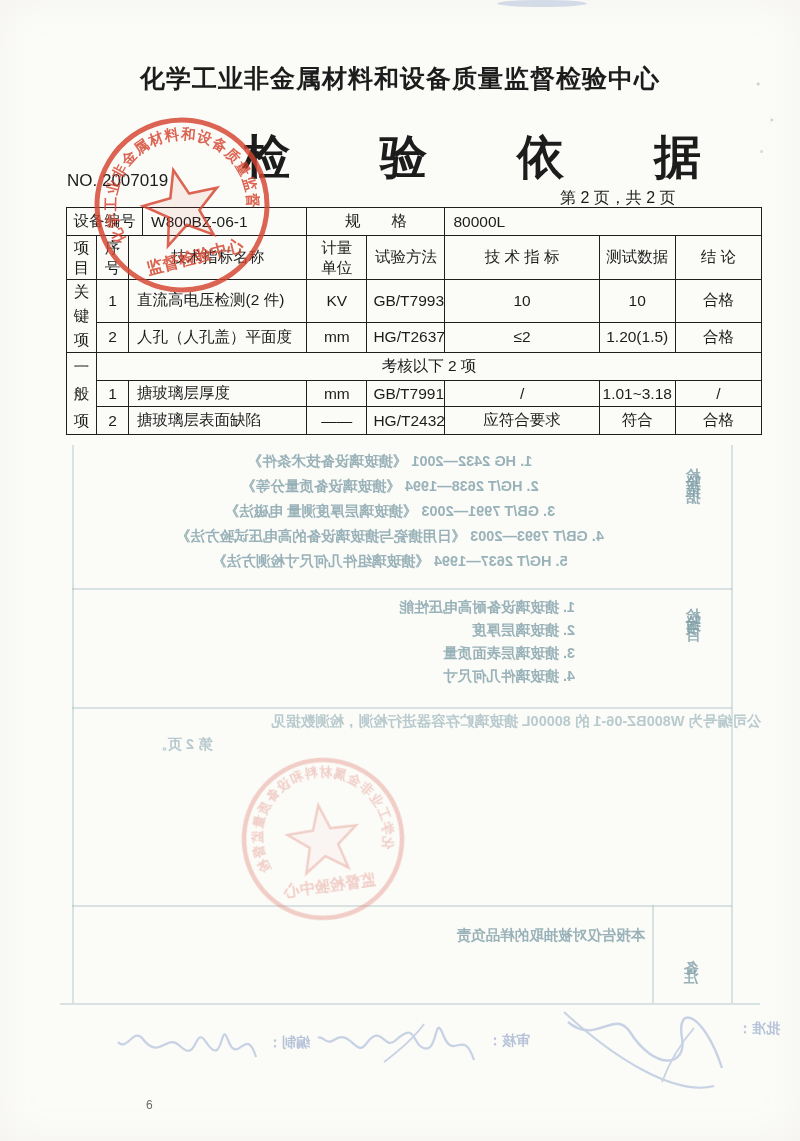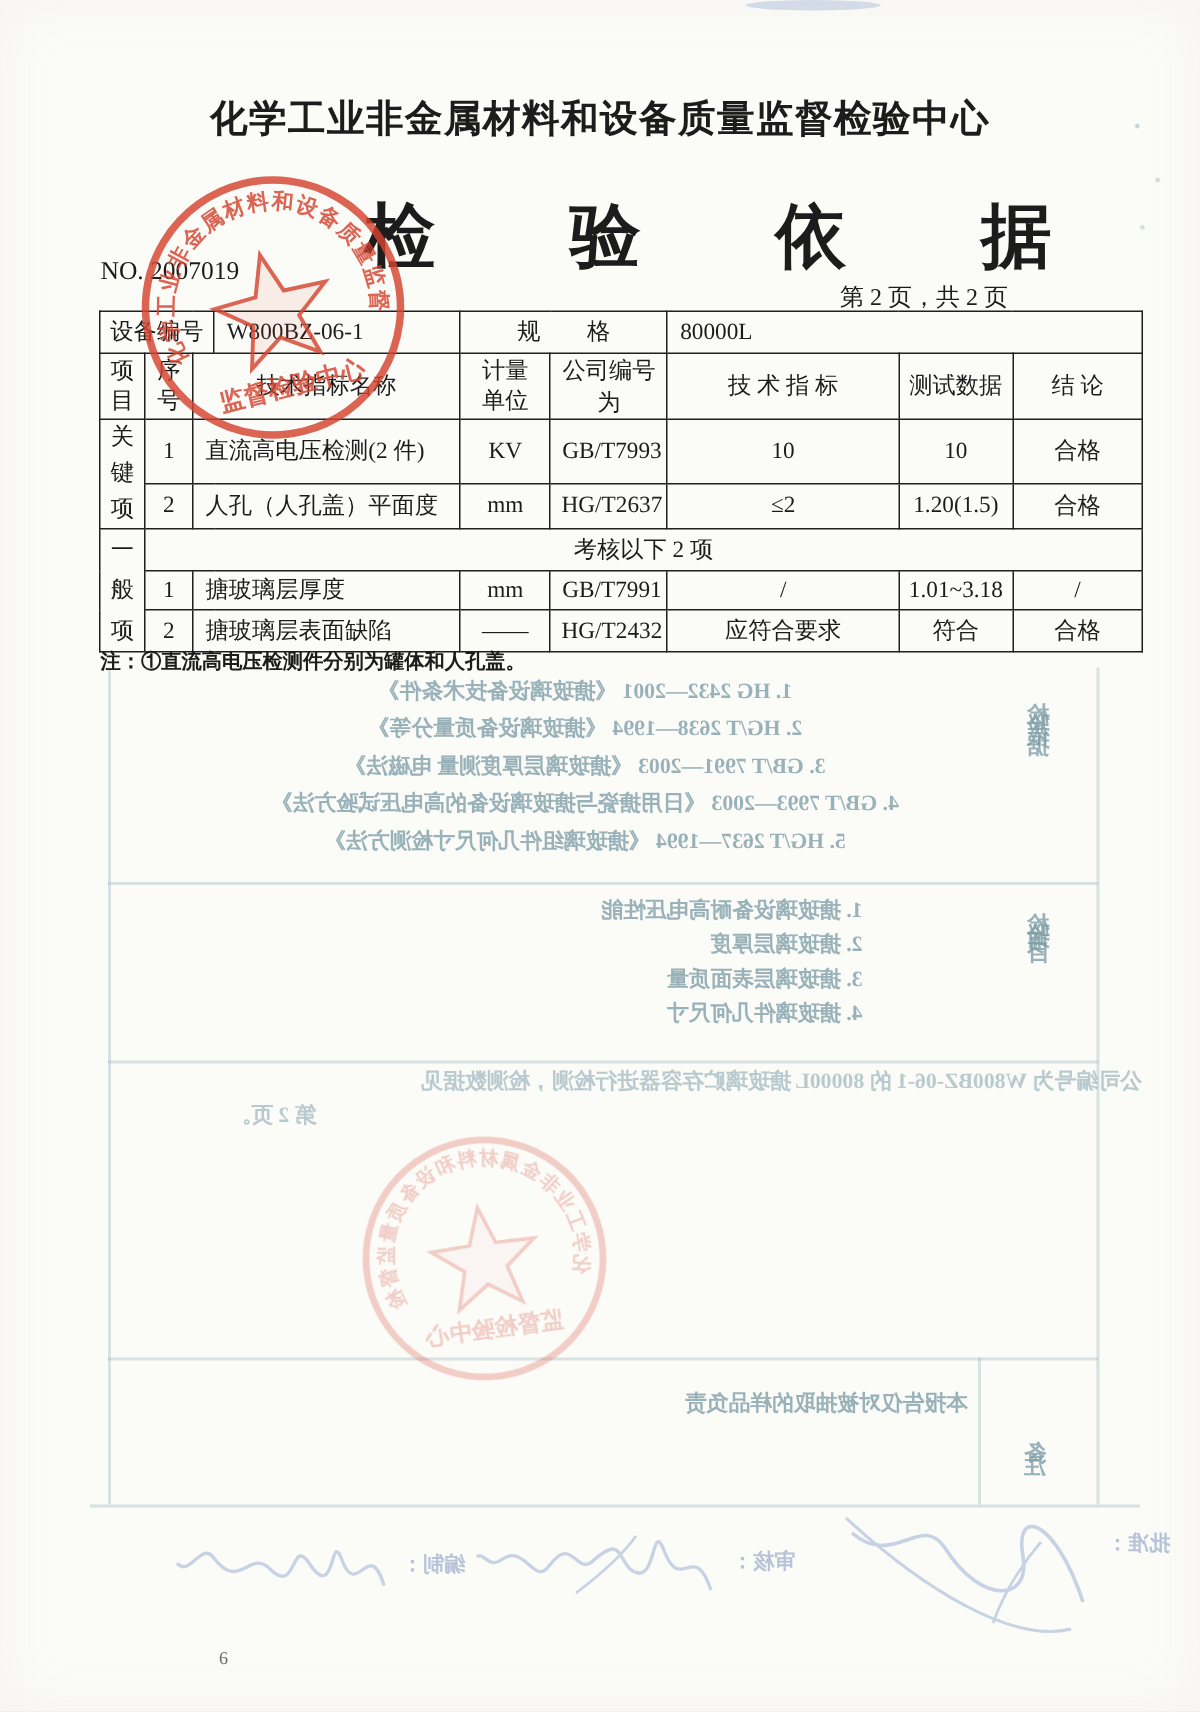--- a/index.html
+++ b/index.html
@@ -1,20 +1,20 @@
 <!DOCTYPE html>
 <html><head>
 <meta charset="utf-8">
 <style>
   html,body{margin:0;padding:0;}
   body{background:#e8e8e6;}
   .sheet{
     position:relative;width:800px;height:1141px;margin:0 auto;
     background:#fbfbf8;overflow:hidden;
-    font-family:Liberation Serif, serif;
+    font-family:Liberation Sans, sans-serif;
     color:#1c1c1c;
     box-shadow:inset 0 0 40px rgba(160,150,140,0.08);
   }
   .abs{position:absolute;}
   
   .org-title{left:0;top:62px;width:100%;text-align:center;
     font-size:25px;font-weight:bold;letter-spacing:1px;z-index:3;}
   .doc-title{left:243px;top:126px;font-size:47px;font-weight:bold;
     letter-spacing:90px;white-space:nowrap;z-index:3;}
   .report-no{left:67px;top:171px;font-size:17px;z-index:3;}
@@ -106,21 +106,21 @@
         <td colspan="3">设备编号</td>
         <td class="lft">W800BZ-06-1</td>
         <td colspan="2">规　　格</td>
         <td colspan="3" class="lft">80000L</td>
       </tr>
       <tr style="height:44px">
         <td class="hdr2">项目</td>
         <td class="hdr2">序号</td>
         <td colspan="2">技术指标名称</td>
         <td><span class="w2">计量单位</span></td>
-        <td>公司编号为</td>
+        <td>试验方法</td>
         <td>技 术 指 标</td>
         <td>测试数据</td>
         <td>结 论</td>
       </tr>
       <tr style="height:41px">
         <td rowspan="2" class="vgroup">关键项</td>
         <td>1</td>
         <td colspan="2" class="lft">直流高电压检测(2 件)</td>
         <td>KV</td>
         <td class="mth">GB/T7993</td>
@@ -156,21 +156,20 @@
         <td>——</td>
         <td class="mth">HG/T2432</td>
         <td>应符合要求</td>
         <td>符合</td>
         <td>合格</td>
       </tr>
     </tbody>
       </table>
   </div>
 
-  <div class="abs note-line">注：①直流高电压检测件分别为罐体和人孔盖。</div>
 
   <div class="abs bleed std-block mirror">
     <div>1. HG 2432—2001 《搪玻璃设备技术条件》</div>
     <div>2. HG/T 2638—1994 《搪玻璃设备质量分等》</div>
     <div>3. GB/T 7991—2003 《搪玻璃层厚度测量 电磁法》</div>
     <div>4. GB/T 7993—2003 《日用搪瓷与搪玻璃设备的高电压试验方法》</div>
     <div>5. HG/T 2637—1994 《搪玻璃组件几何尺寸检测方法》</div>
   </div>
 
   <div class="abs bleed vside mirror" style="left:684px;top:456px;height:96px;">检验依据</div>

